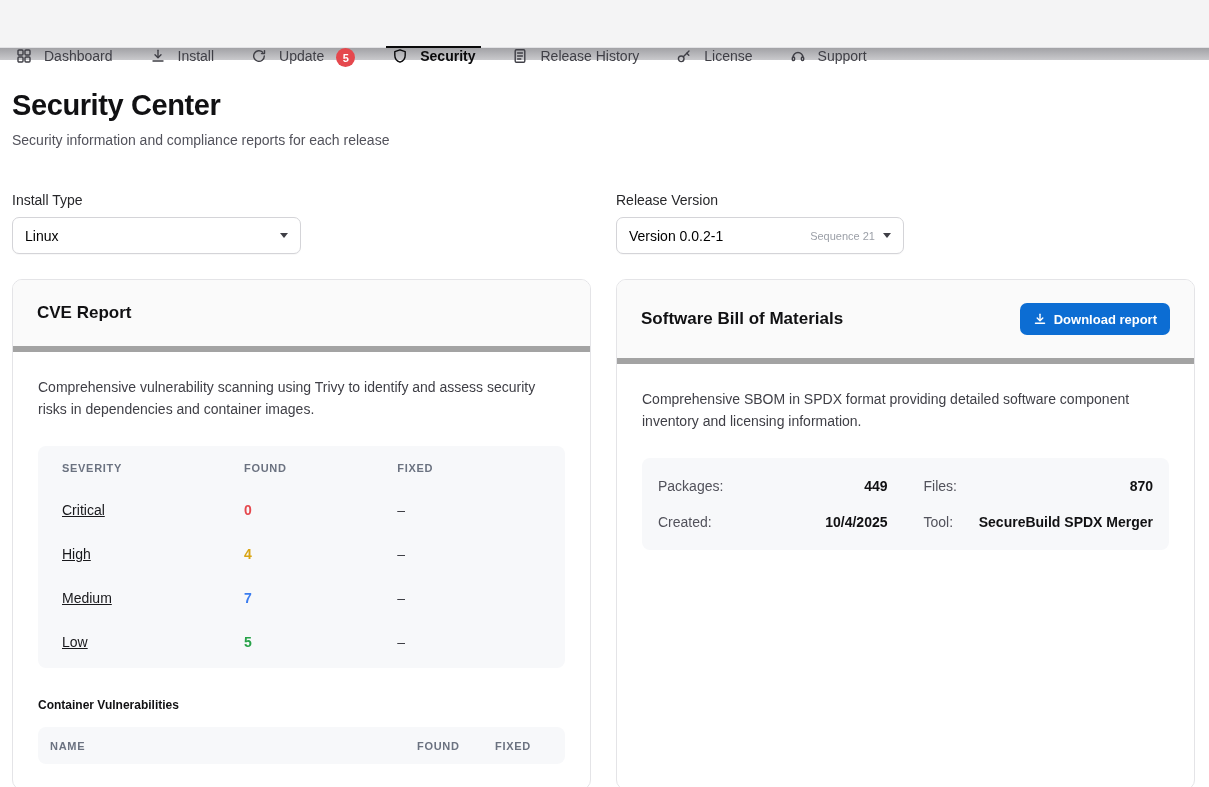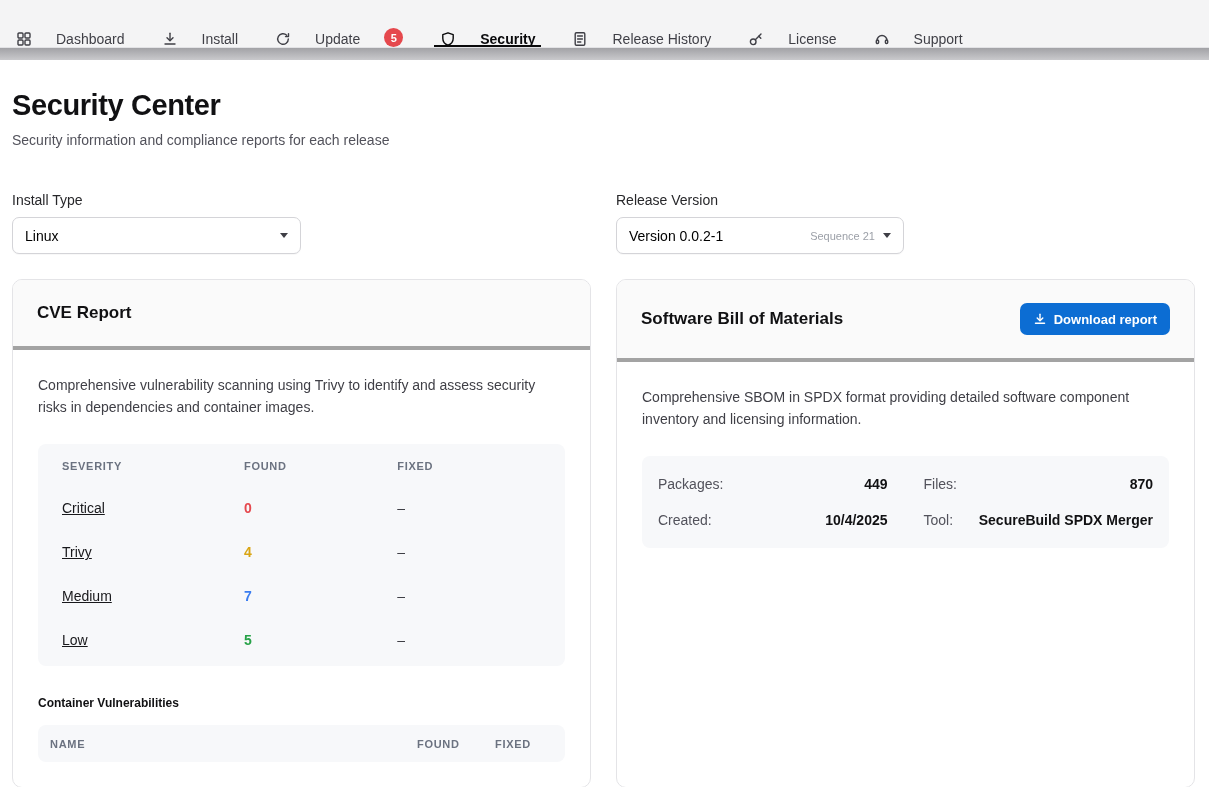--- a/index.html
+++ b/index.html
@@ -3,22 +3,22 @@
 <meta charset="utf-8">
 <style>
   * { margin:0; padding:0; box-sizing:border-box; }
   html,body { width:1209px; height:787px; background:#fff; overflow:hidden;
     font-family:"Liberation Sans", sans-serif; color:#18181b; }
   .page { width:1209px; height:787px; display:flex; flex-direction:column; overflow:hidden; }
 
   
   .topnav { height:48px; flex-shrink:0; background:#f4f4f5; border-bottom:1px solid #e2e2e5;
     display:flex; align-items:stretch; padding:0 16px; gap:37px; }
-  .nav-item { display:flex; align-items:flex-end; gap:24px; font-size:14px; color:#3f3f46;
-    position:relative; cursor:pointer; white-space:nowrap; }
+  .nav-item { display:flex; align-items:flex-start; gap:12px; font-size:14px; color:#3f3f46;
+    position:relative; cursor:pointer; white-space:nowrap;margin-top:48px; }
   .nav-item .nav-icon { display:flex; align-items:center; }
   .nav-item svg { width:16px; height:16px; }
   .nav-item.active { color:#09090b; font-weight:600; }
   .nav-item.active::after { content:""; position:absolute; left:-6px; right:-6px; bottom:0;
     height:2px; background:#0a0a0b; }
   .badge { color:#fff; width:19px; height:19px; border-radius:50%; font-size:11px; font-weight:700;
     display:flex; align-items:center; justify-content:center; }
 
   .gray-band { height:12px; flex-shrink:0; background:linear-gradient(180deg,#a2a2a6,#c9c9cc); }
 
@@ -39,21 +39,21 @@
   .select .seq { font-size:11px; color:#9ca0a8; }
   .caret { width:0; height:0; border-left:4px solid transparent; border-right:4px solid transparent;
     border-top:5px solid #3f3f46; margin-left:2px; }
   .select-installtype { width:289px; }
   .select-release { width:288px; }
 
   
   .cards { margin-top:25px; align-items:stretch; }
   .card { border:1px solid #e4e4e7; border-radius:10px; background:#fff; overflow:hidden;
     display:flex; flex-direction:column; }
-  .card-header { background:#fafafa; border-bottom:4px solid #a3a3a3; padding:23px 24px;
+  .card-header { background:#fafafa; border-bottom:6px solid #a3a3a3; padding:23px 24px;
     display:flex; align-items:center; justify-content:space-between; min-height:70px; }
   .card-title { font-size:17px; font-weight:600; color:#111113; }
   .card-body { padding:25px; }
   .desc { font-size:14px; color:#3f3f46; line-height:1.55; max-width:520px; }
 
   
   .sev-table { margin-top:26px; background:#f7f8fa; border-radius:8px; padding:2px 0 4px; }
   .sev-row { display:grid; grid-template-columns:38% 32% 30%; align-items:center;
     height:44px; padding:0 24px; font-size:14px; }
   .sev-row.head { height:40px; font-size:11px; font-weight:600; letter-spacing:0.7px;
@@ -201,21 +201,21 @@
               <span>SEVERITY</span>
               <span>FOUND</span>
               <span>FIXED</span>
             </div>
             <div class="sev-row">
               <span class="sev-name">Critical</span>
               <span class="sev-found" style="color: rgb(229, 72, 77);">0</span>
               <span class="sev-fixed">–</span>
             </div>
             <div class="sev-row">
-              <span class="sev-name">Trivy</span>
+              <span class="sev-name">High</span>
               <span class="sev-found" style="color: rgb(217, 165, 20);">4</span>
               <span class="sev-fixed">–</span>
             </div>
             <div class="sev-row">
               <span class="sev-name">Medium</span>
               <span class="sev-found" style="color: rgb(59, 125, 240);">7</span>
               <span class="sev-fixed">–</span>
             </div>
             <div class="sev-row">
               <span class="sev-name">Low</span>

